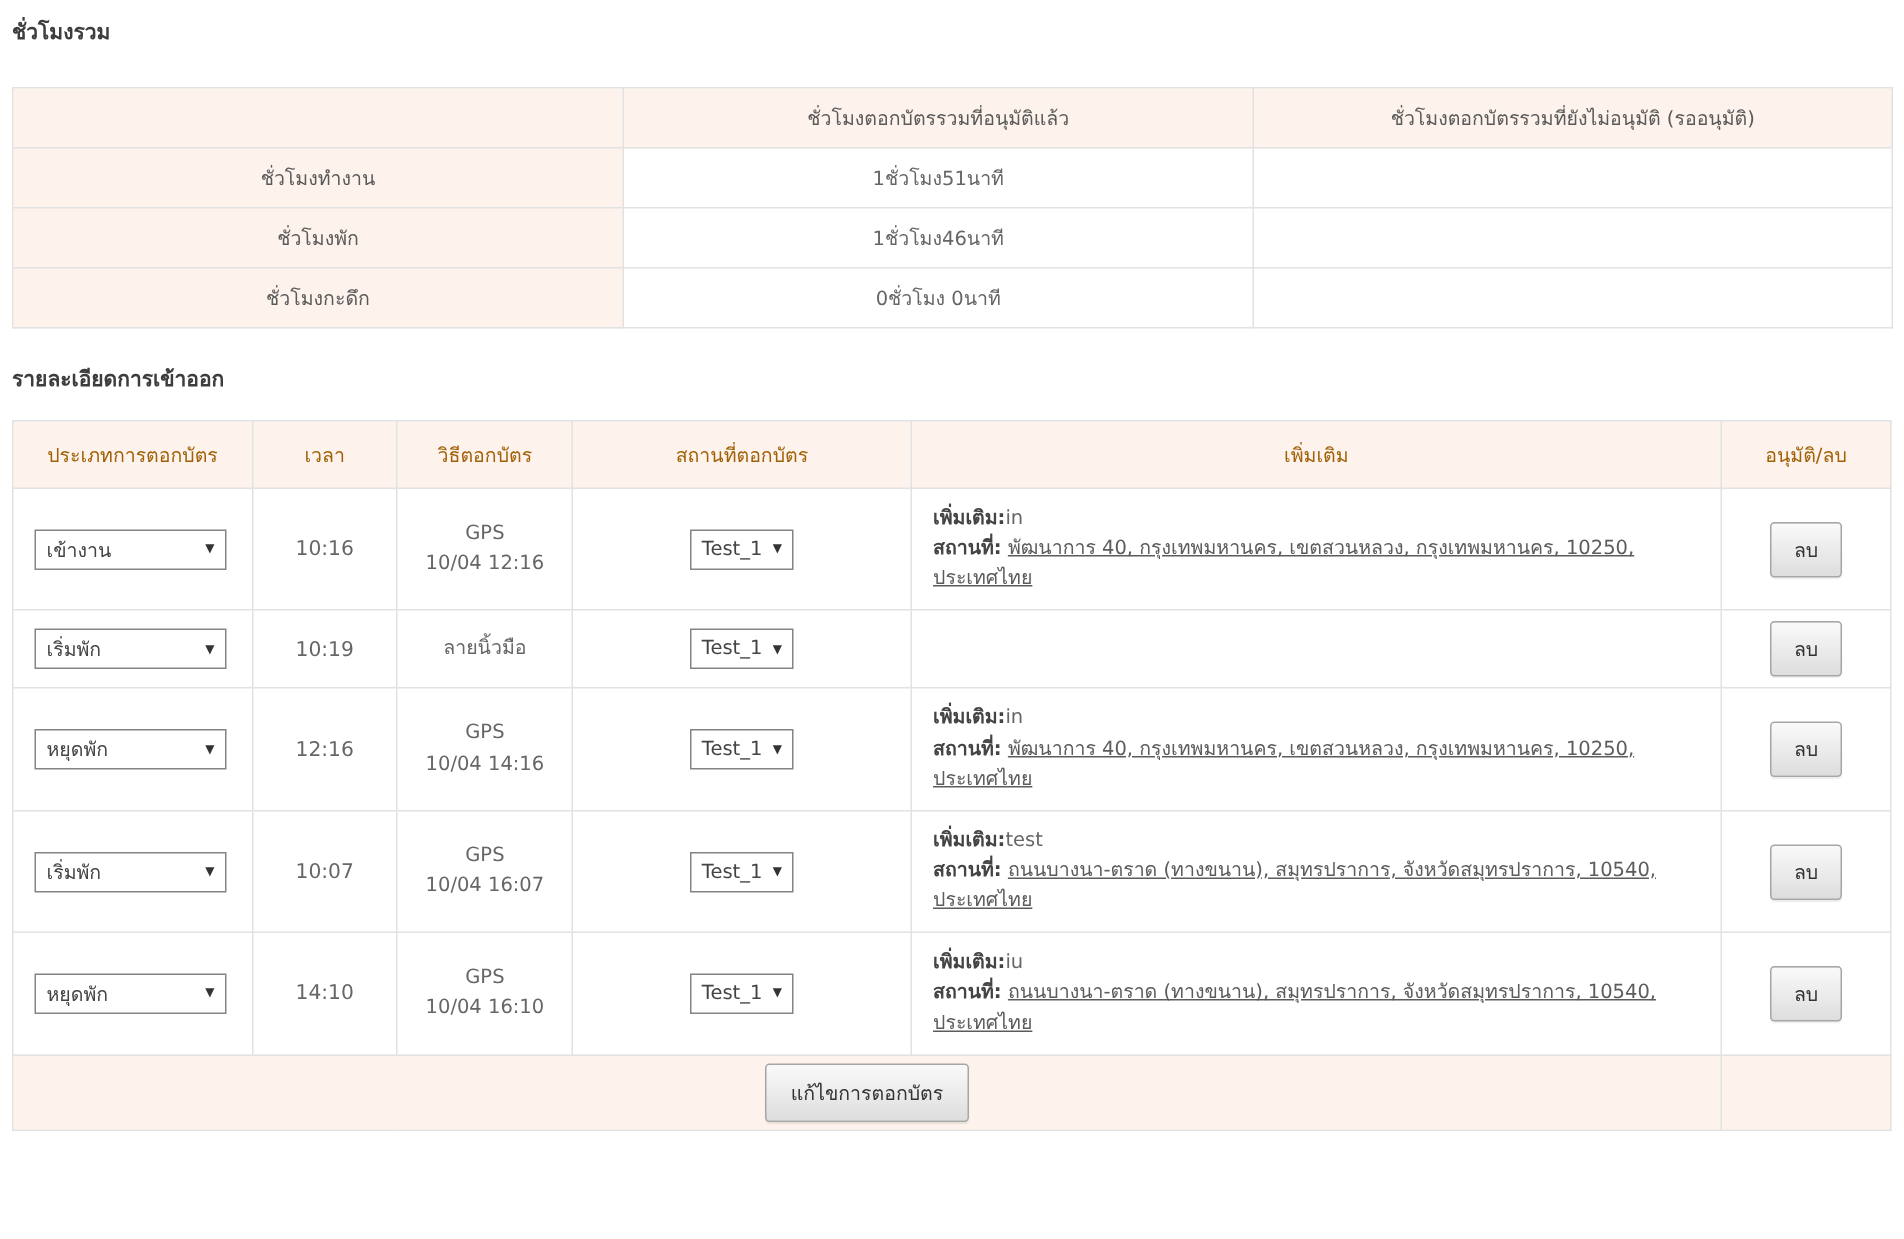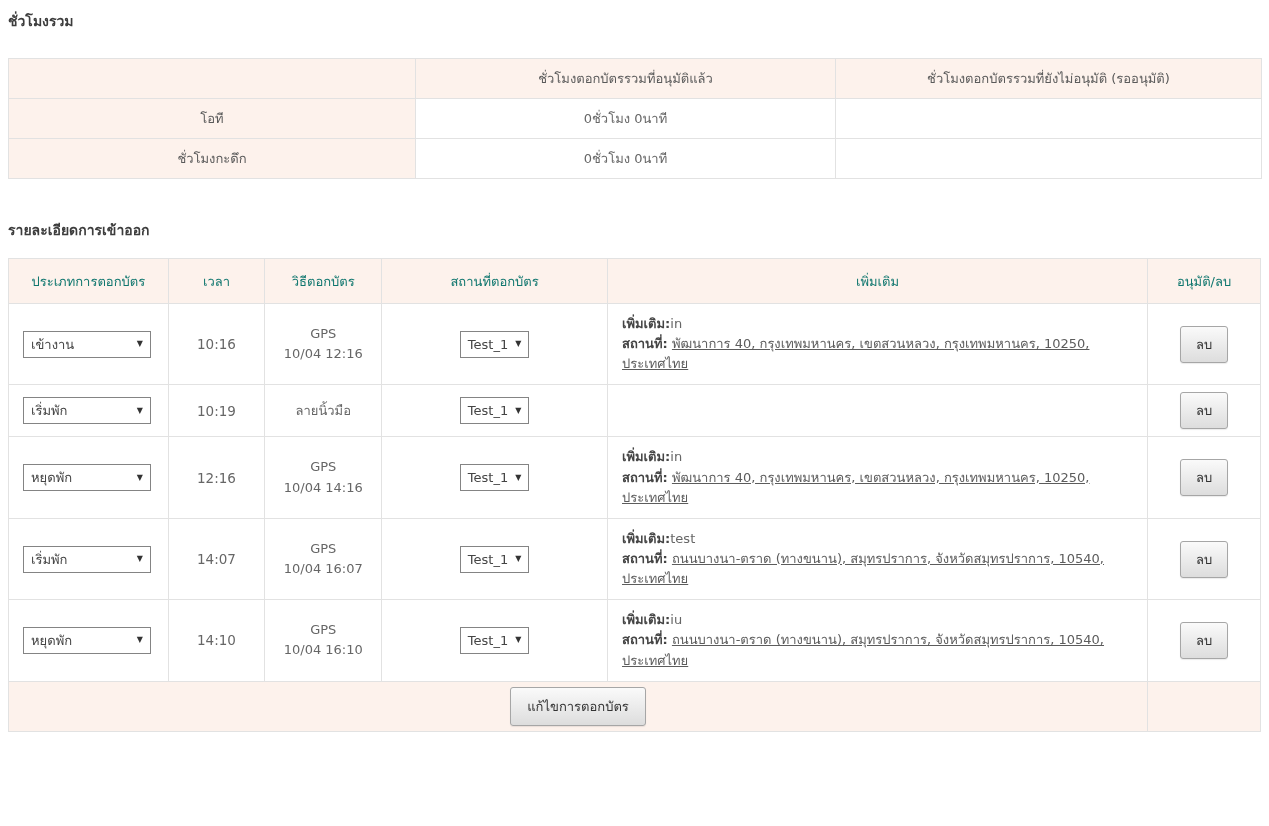--- a/index.html
+++ b/index.html
@@ -20,23 +20,23 @@
   td, th { border:1px solid #e2e2e2; vertical-align:middle; font-weight:normal; }
 
   
   .totals-table { margin-top:26px; }
   .totals-table th, .totals-table td { height:40px; text-align:center; color:#5a5a5a; }
   .peach { background:#fdf2ec; }
   .totals-table .val { color:#666; background:#fff; }
   .c1 { width:407px; } .c2 { width:420px; } .c3 { width:426px; }
 
   
-  .details-title { margin-top:38px; }
+  .details-title { margin-top:20px; }
   .details-table { margin-top:17px; }
-  .details-table th { height:45px; text-align:center; background:#fdf2ec; color:#0f766e; }
+  .details-table th { height:45px; text-align:center; background:#fdf2ec; color:#a16207; }
   .details-table td { background:#fff; text-align:center; color:#666; }
   .d1 { width:157px; } .d2 { width:95px; } .d3 { width:115px; }
   .d4 { width:222px;margin-top:12px; } .d5 { width:531px; } .d6 { width:111px; }
   .row-tall td { height:78px; }
   .row-short td { height:52px; }
 
   .type-cell { padding-left:14px; text-align:left !important; }
   .fake-select {
     display:inline-flex; align-items:center;
     border:1px solid #848484; background:#fff;
@@ -75,22 +75,27 @@
   <table class="totals-table">
     <thead>
       <tr>
         <th class="peach c1"></th>
         <th class="peach c2">ชั่วโมงตอกบัตรรวมที่อนุมัติแล้ว</th>
         <th class="peach c3">ชั่วโมงตอกบัตรรวมที่ยังไม่อนุมัติ (รออนุมัติ)</th>
       </tr>
     </thead>
     <tbody>
       <tr>
-        <td class="peach c1">โอที</td>
-        <td class="val c2">0ชั่วโมง 0นาที</td>
+        <td class="peach c1">ชั่วโมงทำงาน</td>
+        <td class="val c2">1ชั่วโมง51นาที</td>
+        <td class="val c3"></td>
+      </tr>
+      <tr>
+        <td class="peach c1">ชั่วโมงพัก</td>
+        <td class="val c2">1ชั่วโมง46นาที</td>
         <td class="val c3"></td>
       </tr>
       <tr>
         <td class="peach c1">ชั่วโมงกะดึก</td>
         <td class="val c2">0ชั่วโมง 0นาที</td>
         <td class="val c3"></td>
       </tr>
     </tbody>
   </table>
 
@@ -184,21 +189,21 @@
         <td class="d6"><button class="btn">ลบ</button></td>
       </tr>
 
       <tr class="row-tall">
         <td class="type-cell d1">
           <div class="fake-select type-select">
             <span>เริ่มพัก</span>
             <span class="arrow">▼</span>
           </div>
         </td>
-        <td class="time-cell d2">14:07</td>
+        <td class="time-cell d2">10:07</td>
         <td class="method-cell d3">
           <div>GPS</div>
           <div>10/04 16:07</div>
         </td>
         <td class="d4">
           <div class="fake-select loc-select">
             <span>Test_1</span>
             <span class="arrow">▼</span>
           </div>
         </td>

